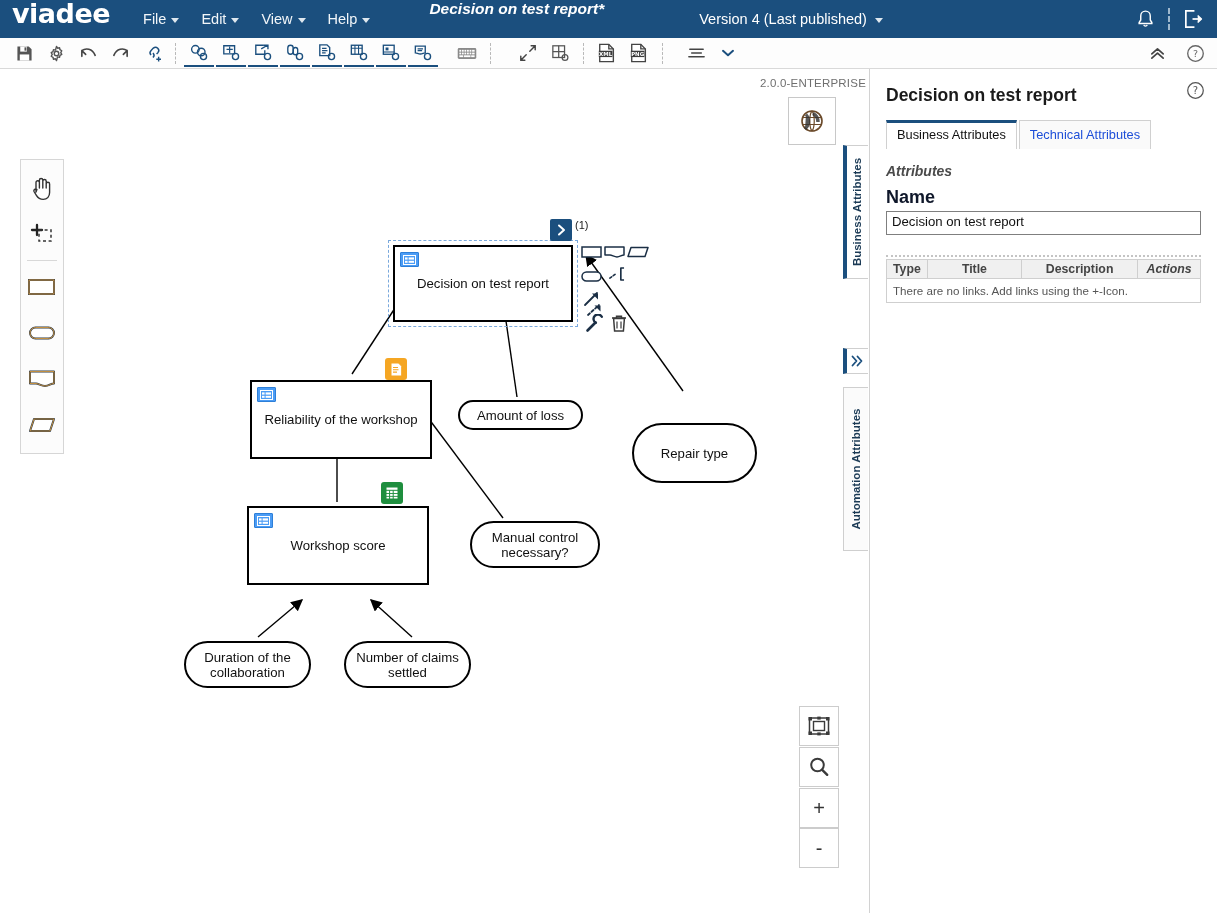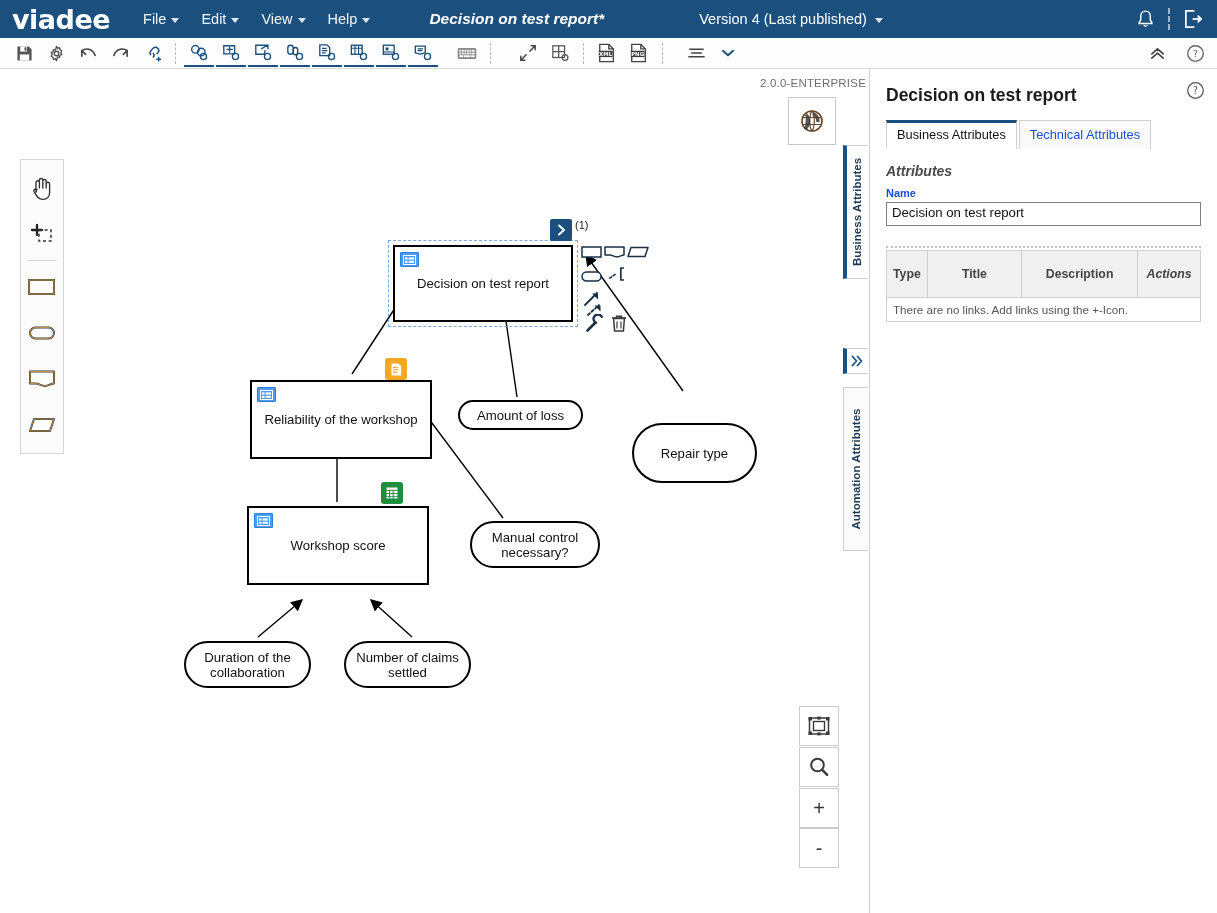--- a/index.html
+++ b/index.html
@@ -9,21 +9,21 @@
     overflow: hidden;
     font-family: "Liberation Sans", sans-serif;
     background: #ffffff;
   }
 
   
   #app-header {
     position: absolute; left: 0; top: 0;
     width: 1217px; height: 38px;
     background: #1b4f7e;
-    display: flex; align-items: center;
+    display: flex; 
     color: #ffffff;
   }
   #brand-logo {
     font-size: 27px; font-weight: bold; letter-spacing: -0.5px;
     margin-left: 12px; margin-right: 22px; color: #ffffff;
     font-family: "DejaVu Sans", sans-serif;
     line-height: 1;
   }
   .menu-item {
     display: flex; align-items: center; gap: 5px;
@@ -232,21 +232,21 @@
   }
   #panel-tabs::after {
     content: ""; position: absolute; left: 0; right: -16px; bottom: 0;
     border-bottom: 1px solid #d0d0d0; z-index: -1;
   }
   .sec-head {
     font-size: 14px; font-style: italic; font-weight: bold;
     color: #4a4a4a; margin: 14px 0 8px 0;
   }
   .field-label {
-    font-size: 11px; font-weight: bold; color: #1d4ed8; margin-bottom: 3px;
+    font-size: 18px; font-weight: bold; color: #0f172a; margin-bottom: 3px;
   }
   #name-input {
     width: 100%; height: 24px;
     border: 1px solid #7f7f7f; padding: 2px 5px;
     font-size: 13.2px; font-family: "Liberation Sans", sans-serif;
     color: #111; background: #fff;
     resize: none; overflow: hidden;
   }
   .dotted-rule {
     border-top: 2px dotted #c4c4c4; margin: 16px 0 2px 0;
@@ -254,21 +254,21 @@
   #links-head-row {
     display: flex; align-items: center; justify-content: space-between;
     margin: 10px 0 8px 0;
   }
   #links-table {
     width: 100%; border-collapse: collapse;
     border: 1px solid #cfcfcf; font-size: 12px;
   }
   #links-table th {
     background: #f0f0f0; border: 1px solid #cfcfcf;
-    padding: 16px 5px; color: #444; font-weight: bold; font-size: 12.3px;
+    padding: 2px 5px; color: #444; font-weight: bold; font-size: 12.3px;
   }
   #links-table td {
     border: 1px solid #cfcfcf; padding: 5px 6px; color: #555; font-size: 11.6px;
   }
 </style>
 </head>
 <body>
 
 <div id="app-header">
   <div id="brand-logo">viadee</div>

